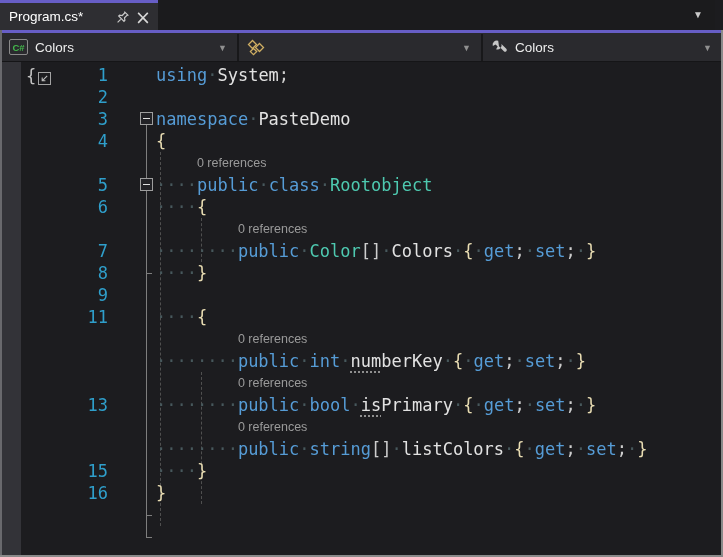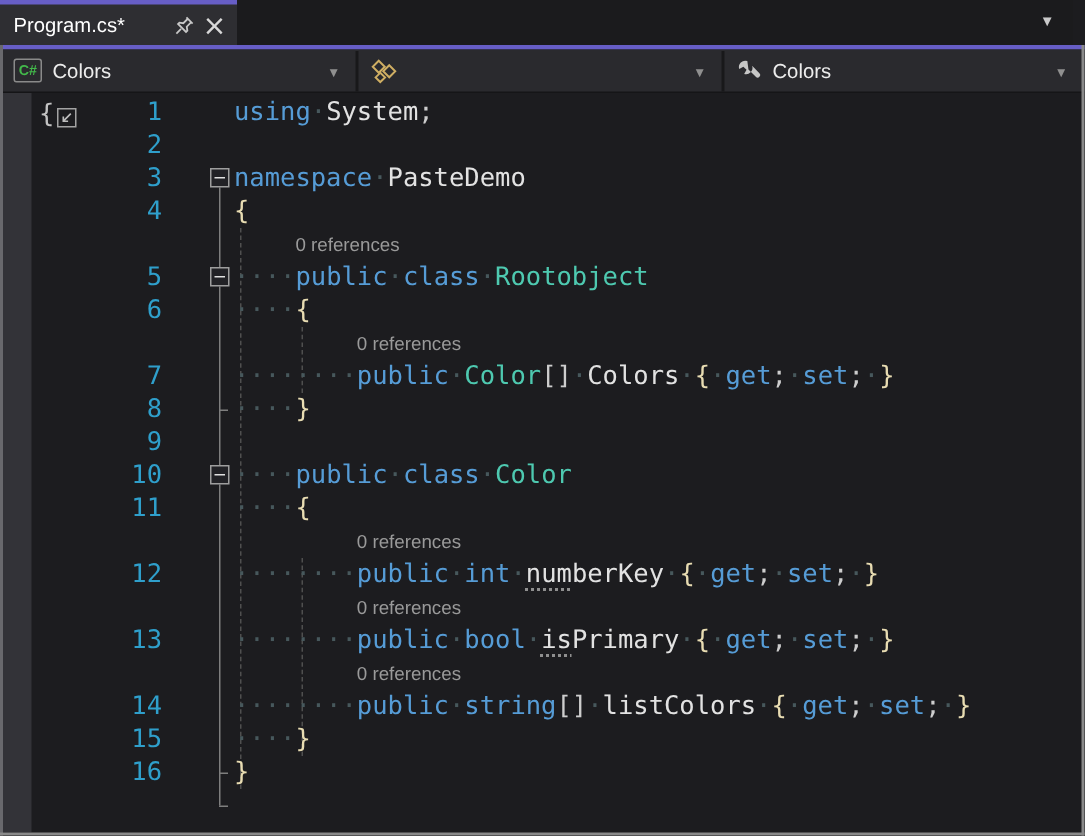--- a/index.html
+++ b/index.html
@@ -180,49 +180,40 @@
         </div>
         <div class="row">
           <span class="lnum">8</span>
           <span class="code"><span class="tok ws">····</span><span class="tok br">}</span></span>
         </div>
         <div class="row">
           <span class="lnum">9</span>
           <span class="code"></span>
         </div>
         <div class="row">
-          <span class="lnum">10</span>
-          <span class="fold">
-            <i></i>
-          </span>
-          <span class="code"><span class="tok ws">····</span><span class="tok kw">public</span><span class="tok ws">·</span><span class="tok kw">class</span><span class="tok ws">·</span><span class="tok cls">Color</span></span>
-        </div>
-        <div class="row">
           <span class="lnum">11</span>
           <span class="code"><span class="tok ws">····</span><span class="tok br">{</span></span>
         </div>
         <div class="row">
           <span class="lens" style="left: 235.88px;">0 references</span>
         </div>
         <div class="row">
-          <span class="lnum">12</span>
           <span class="code"><span class="tok ws">········</span><span class="tok kw">public</span><span class="tok ws">·</span><span class="tok kw">int</span><span class="tok ws">·</span><span class="tok id sq">num</span><span class="tok id">berKey</span><span class="tok ws">·</span><span class="tok br">{</span><span class="tok ws">·</span><span class="tok kw">get</span><span class="tok pu">;</span><span class="tok ws">·</span><span class="tok kw">set</span><span class="tok pu">;</span><span class="tok ws">·</span><span class="tok br">}</span></span>
         </div>
         <div class="row">
           <span class="lens" style="left: 235.88px;">0 references</span>
         </div>
         <div class="row">
           <span class="lnum">13</span>
           <span class="code"><span class="tok ws">········</span><span class="tok kw">public</span><span class="tok ws">·</span><span class="tok kw">bool</span><span class="tok ws">·</span><span class="tok id sq">is</span><span class="tok id">Primary</span><span class="tok ws">·</span><span class="tok br">{</span><span class="tok ws">·</span><span class="tok kw">get</span><span class="tok pu">;</span><span class="tok ws">·</span><span class="tok kw">set</span><span class="tok pu">;</span><span class="tok ws">·</span><span class="tok br">}</span></span>
         </div>
         <div class="row">
           <span class="lens" style="left: 235.88px;">0 references</span>
         </div>
         <div class="row">
-          <span class="lnum">14</span>
           <span class="code"><span class="tok ws">········</span><span class="tok kw">public</span><span class="tok ws">·</span><span class="tok kw">string</span><span class="tok pu">[]</span><span class="tok ws">·</span><span class="tok id">listColors</span><span class="tok ws">·</span><span class="tok br">{</span><span class="tok ws">·</span><span class="tok kw">get</span><span class="tok pu">;</span><span class="tok ws">·</span><span class="tok kw">set</span><span class="tok pu">;</span><span class="tok ws">·</span><span class="tok br">}</span></span>
         </div>
         <div class="row">
           <span class="lnum">15</span>
           <span class="code"><span class="tok ws">····</span><span class="tok br">}</span></span>
         </div>
         <div class="row">
           <span class="lnum">16</span>
           <span class="code"><span class="tok br">}</span></span>
         </div>

